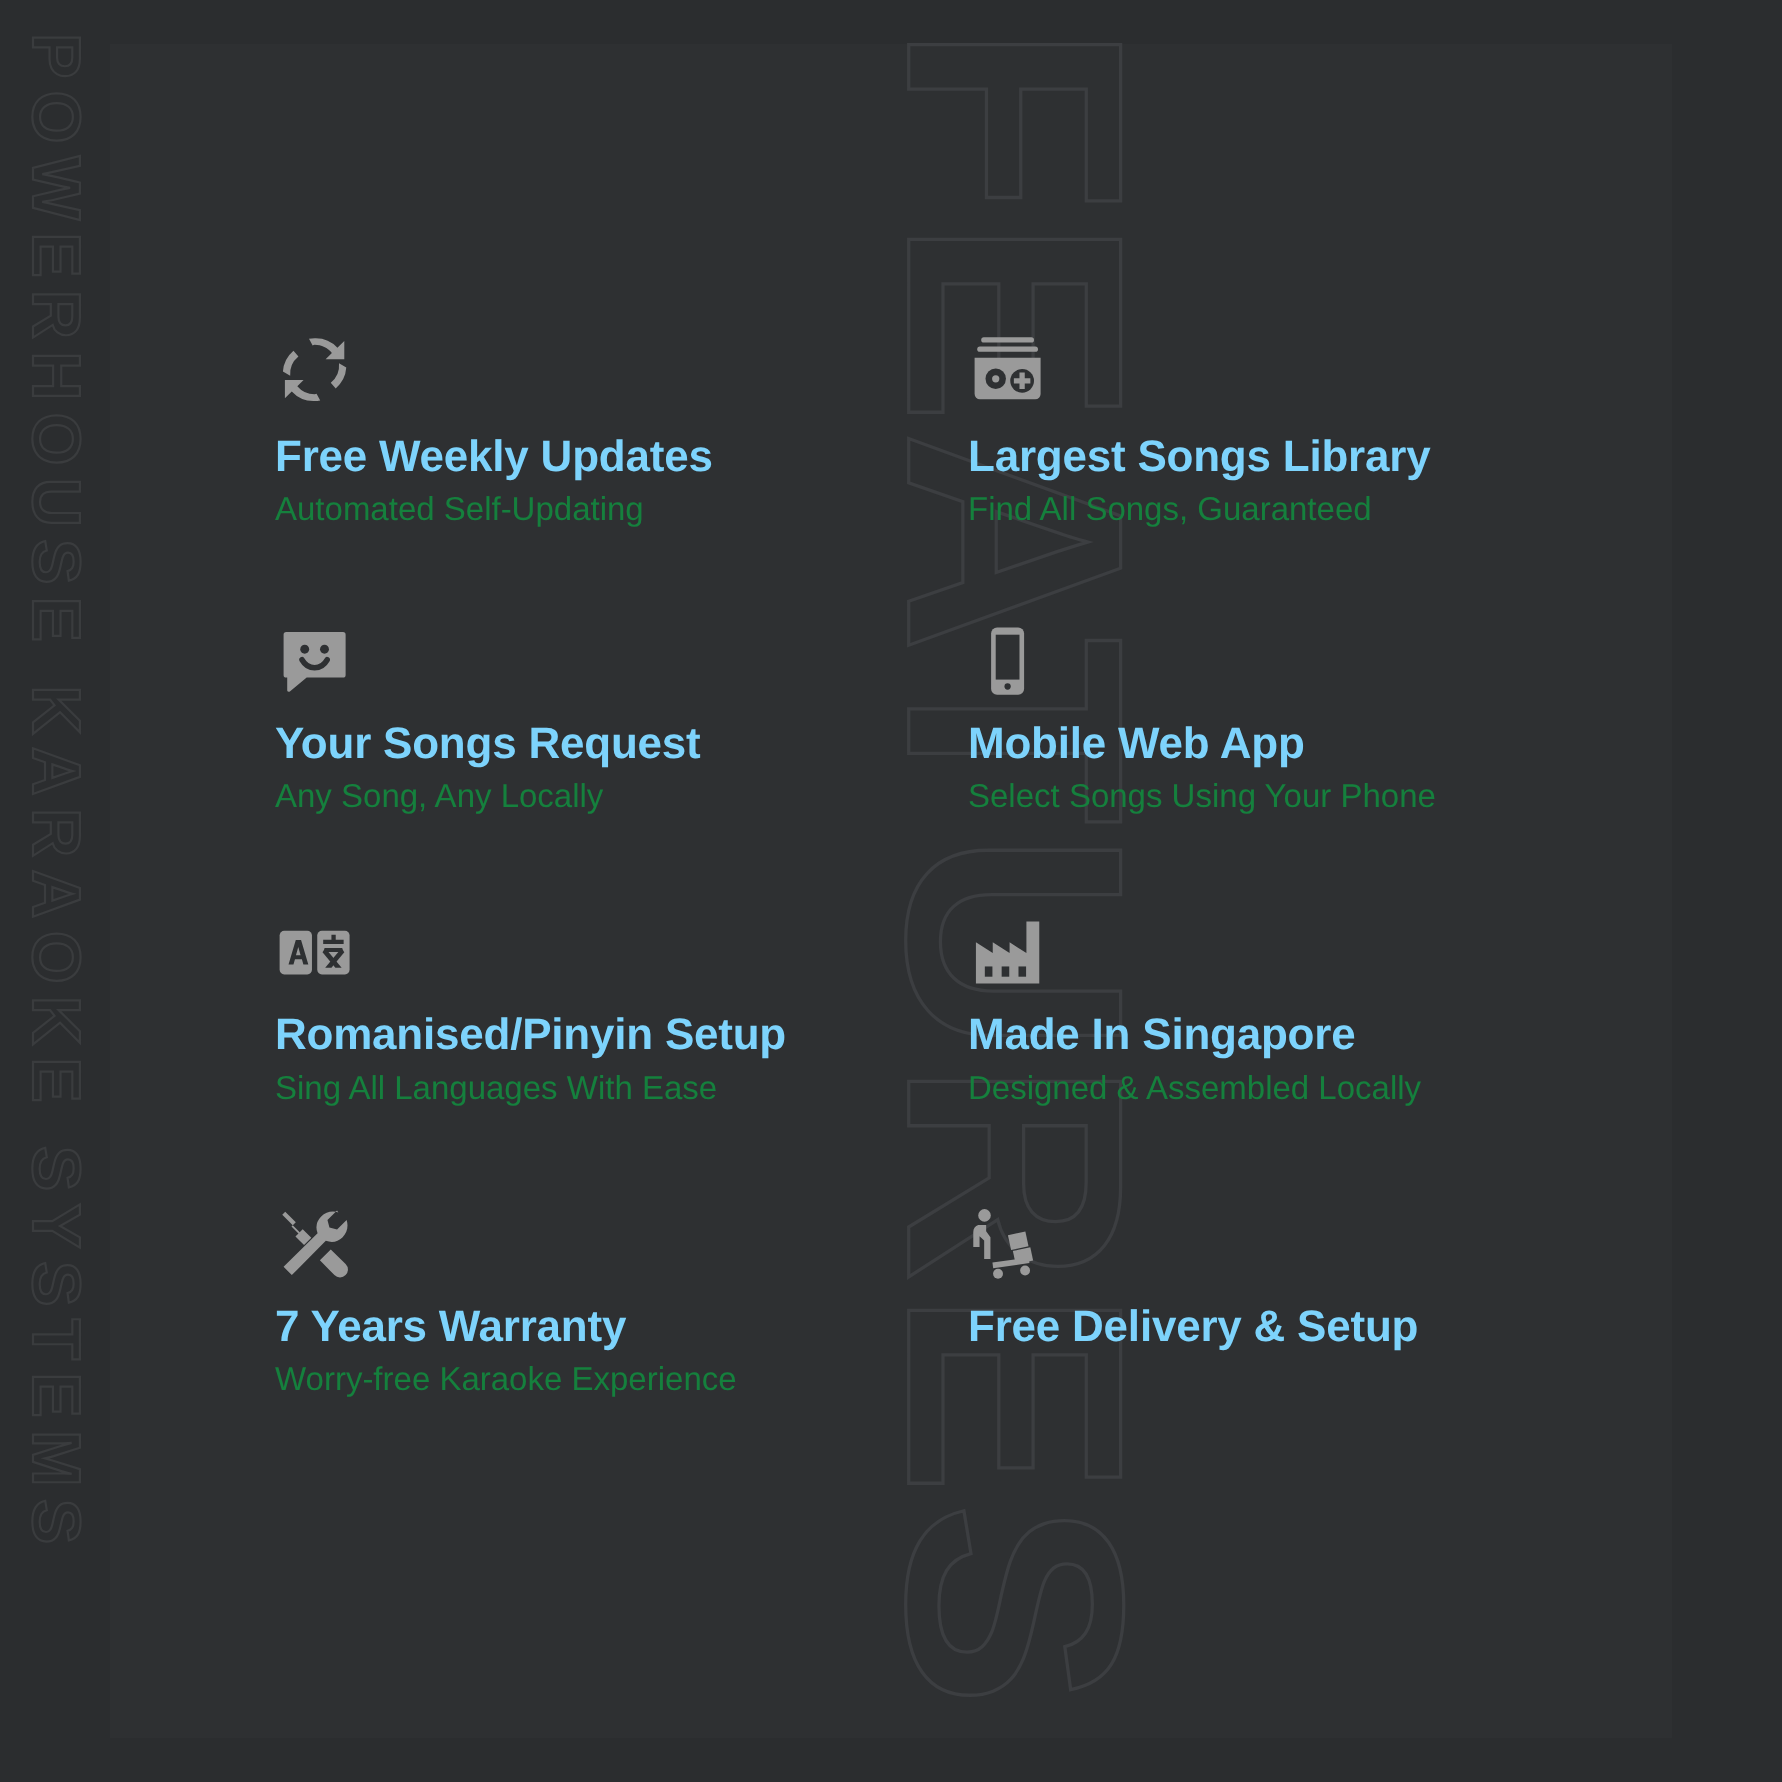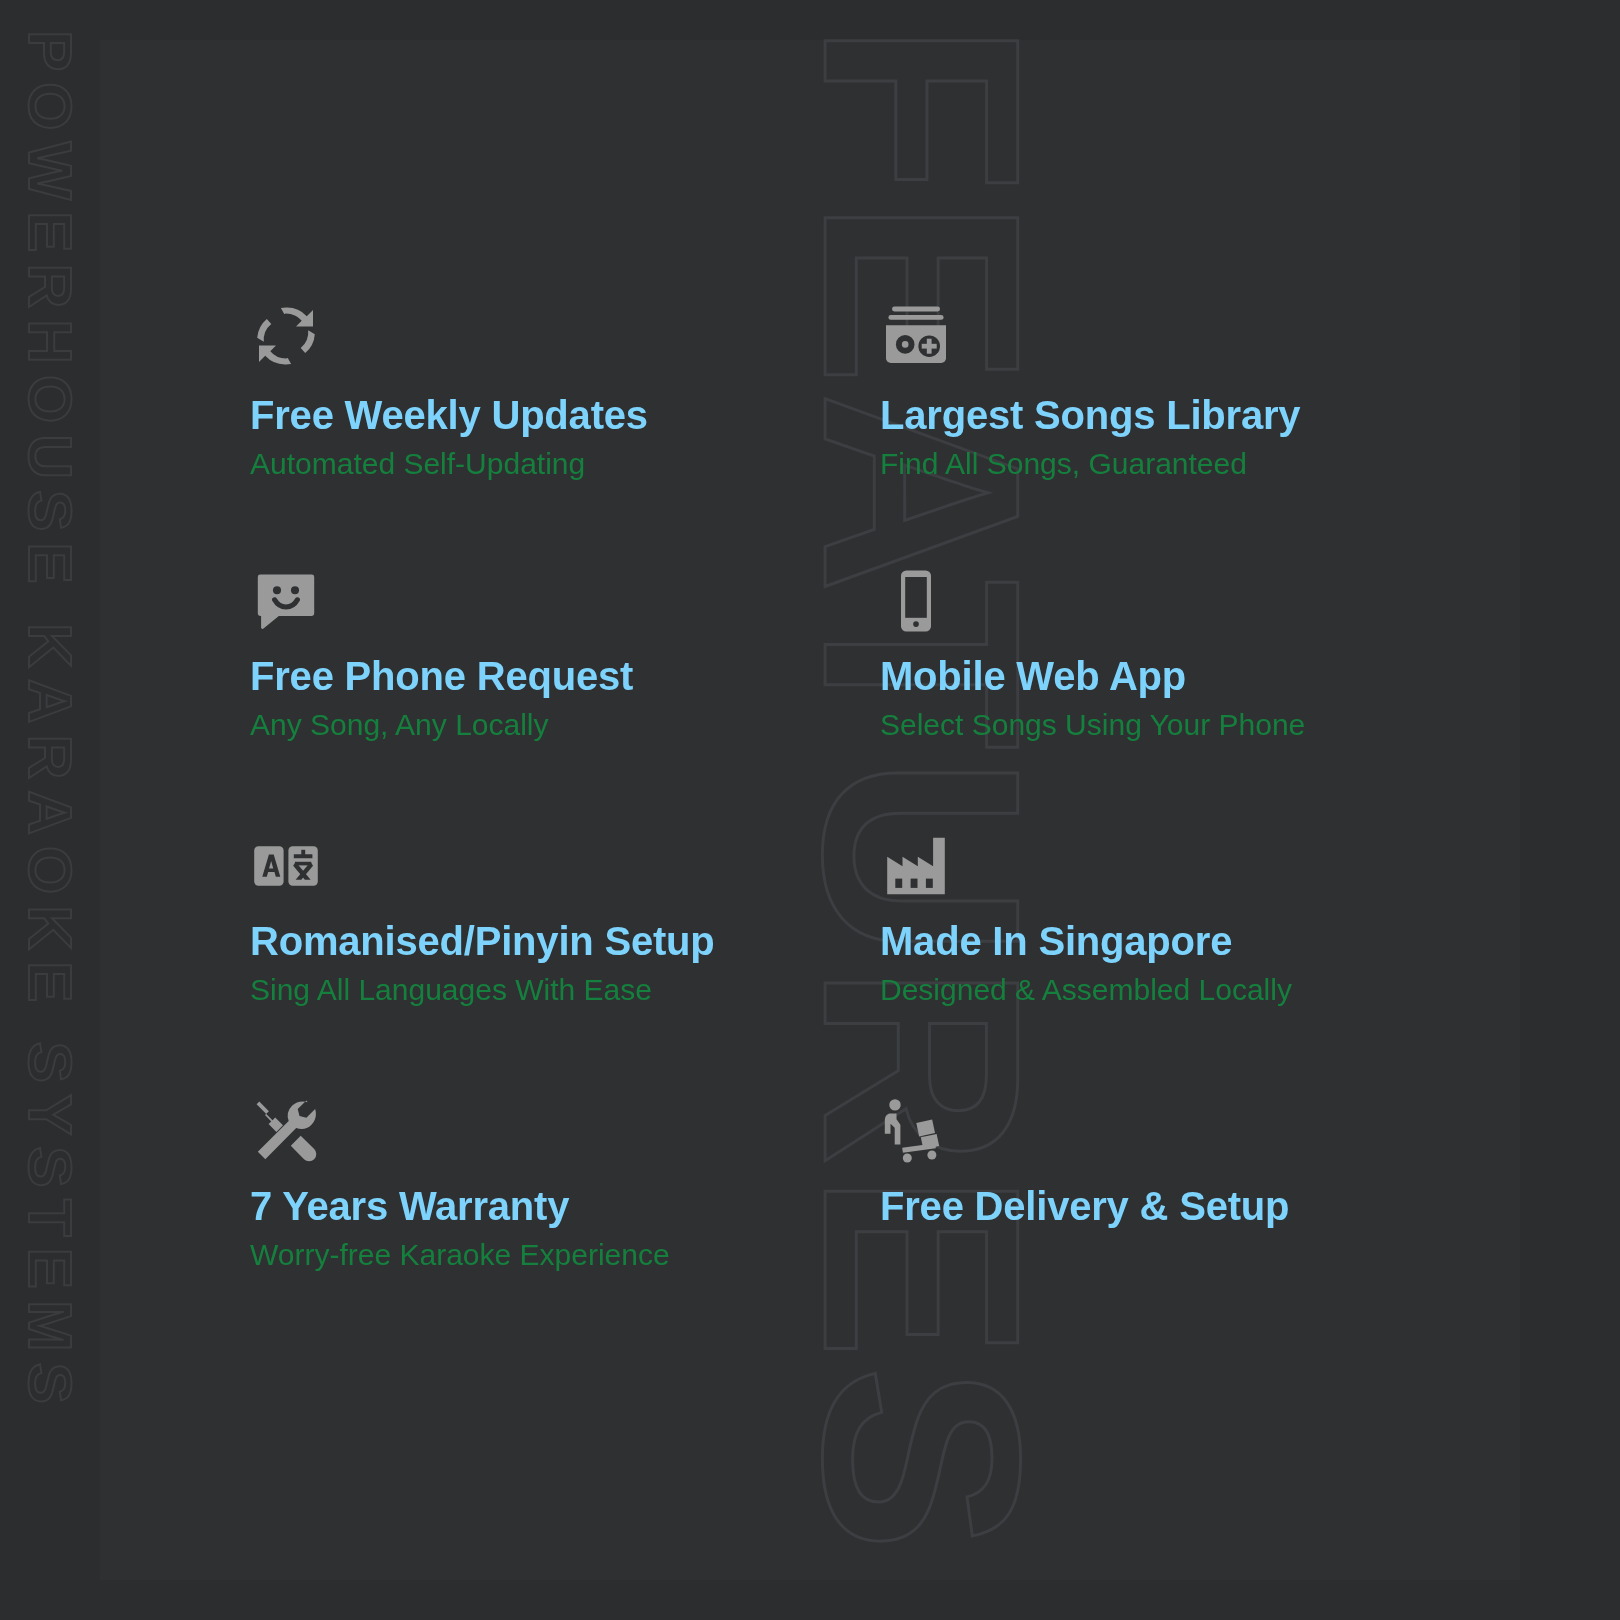--- a/index.html
+++ b/index.html
@@ -189,21 +189,21 @@
 
     <div class="feature">
       <span class="icon">
         <svg viewBox="0 0 24 24" aria-hidden="true">
           <path d="M3.4 3.2h17.2a.8.8 0 0 1 .8.8v12.2a.8.8 0 0 1-.8.8H9.6l-5.1 4.2a.5.5 0 0 1-.8-.4V17H3.4a.8.8 0 0 1-.8-.8V4a.8.8 0 0 1 .8-.8z"></path>
           <circle cx="9" cy="8.4" r="1.35" fill="#2e3032"></circle>
           <circle cx="15" cy="8.4" r="1.35" fill="#2e3032"></circle>
           <path d="M8.2 11.6c.9 1.6 2.2 2.4 3.8 2.4s2.9-.8 3.8-2.4" stroke="#2e3032" stroke-width="1.7" fill="none" stroke-linecap="round"></path>
         </svg>
       </span>
-      <div class="f-title">Free Phone Request</div>
+      <div class="f-title">Your Songs Request</div>
       <div class="f-sub">Any Song, Any Locally</div>
     </div>
 
     <div class="feature">
       <span class="icon">
         <svg viewBox="0 0 24 24" aria-hidden="true">
           <rect x="7" y="1.8" width="10" height="20.4" rx="1.8"></rect>
           <rect x="8.4" y="4" width="7.2" height="13.6" fill="#2e3032"></rect>
           <circle cx="12" cy="19.7" r="0.95" fill="#2e3032"></circle>
         </svg>

